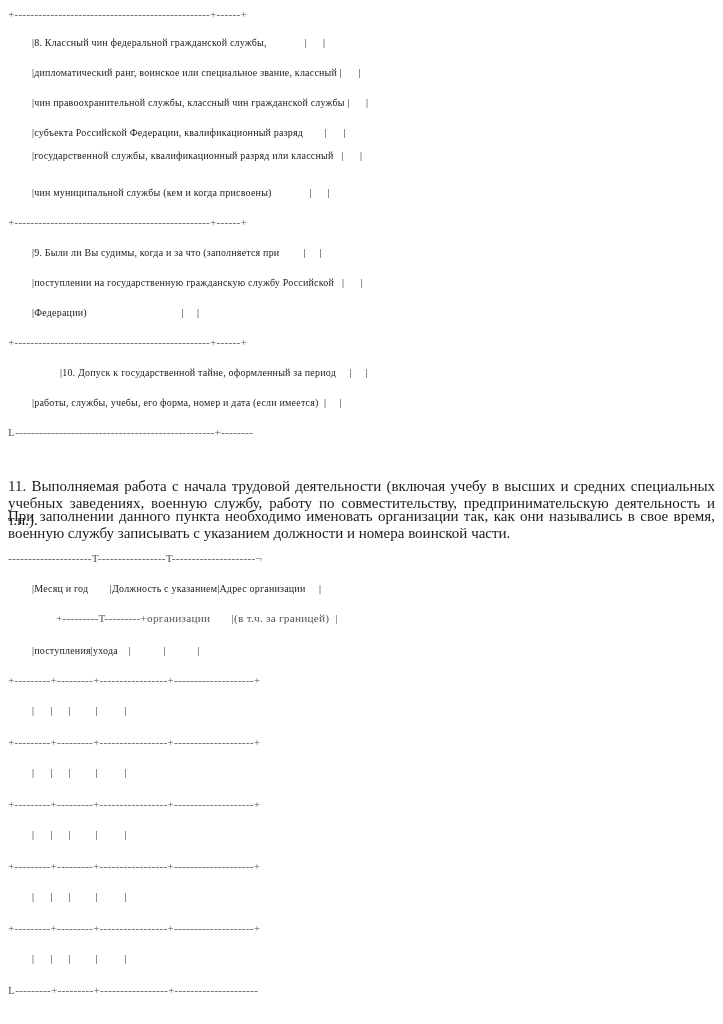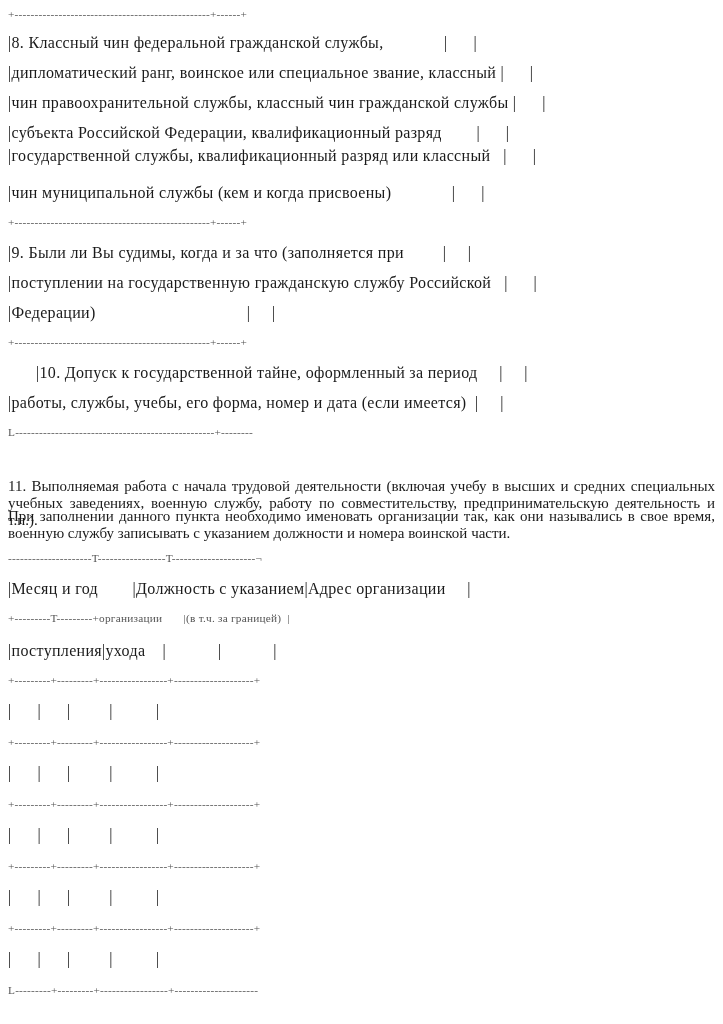--- a/index.html
+++ b/index.html
@@ -40,21 +40,22 @@
 
   
   .artline.rule {
     color: #555555;
     font-size: 11.3px;
   }
 
   
   .artline.textrow {
     color: #1a1a1a;
-    font-size: 16px;
+    font-size: 10px;
+    margin-left: 24px;
   }
 
   
   .para {
     position: absolute;
     left: 8px;
     width: 707px;
     text-align: justify;
     text-justify: inter-word;
     font-size: 15px;
@@ -89,21 +90,21 @@
     </div>
 
   <div id="para-block">
       <p class="para" style="top: 478px;">11. Выполняемая работа с начала трудовой деятельности (включая учебу в высших и средних специальных учебных заведениях, военную службу, работу по совместительству, предпринимательскую деятельность и т.п.).</p>
       <p class="para" style="top: 508px;">При заполнении данного пункта необходимо именовать организации так, как они назывались в свое время, военную службу записывать с указанием должности и номера воинской части.</p>
     </div>
 
   <div id="table-block">
       <div class="artline rule" style="top: 552px;">---------------------T-----------------T---------------------¬</div>
       <div class="artline textrow" style="top: 582px;">|Месяц и год        |Должность с указанием|Адрес организации     |</div>
-      <div class="artline rule" style="top: 612px;">+---------T---------+организации       |(в т.ч. за границей)  |</div>
+      <div class="artline rule" style="top: 612px; margin-left: 48px;">+---------T---------+организации       |(в т.ч. за границей)  |</div>
       <div class="artline textrow" style="top: 644px;">|поступления|ухода    |            |            |</div>
       <div class="artline rule" style="top: 674px;">+---------+---------+-----------------+--------------------+</div>
       <div class="artline textrow" style="top: 704px;">|      |      |         |          |</div>
       <div class="artline rule" style="top: 736px;">+---------+---------+-----------------+--------------------+</div>
       <div class="artline textrow" style="top: 766px;">|      |      |         |          |</div>
       <div class="artline rule" style="top: 798px;">+---------+---------+-----------------+--------------------+</div>
       <div class="artline textrow" style="top: 828px;">|      |      |         |          |</div>
       <div class="artline rule" style="top: 860px;">+---------+---------+-----------------+--------------------+</div>
       <div class="artline textrow" style="top: 890px;">|      |      |         |          |</div>
       <div class="artline rule" style="top: 922px;">+---------+---------+-----------------+--------------------+</div>

